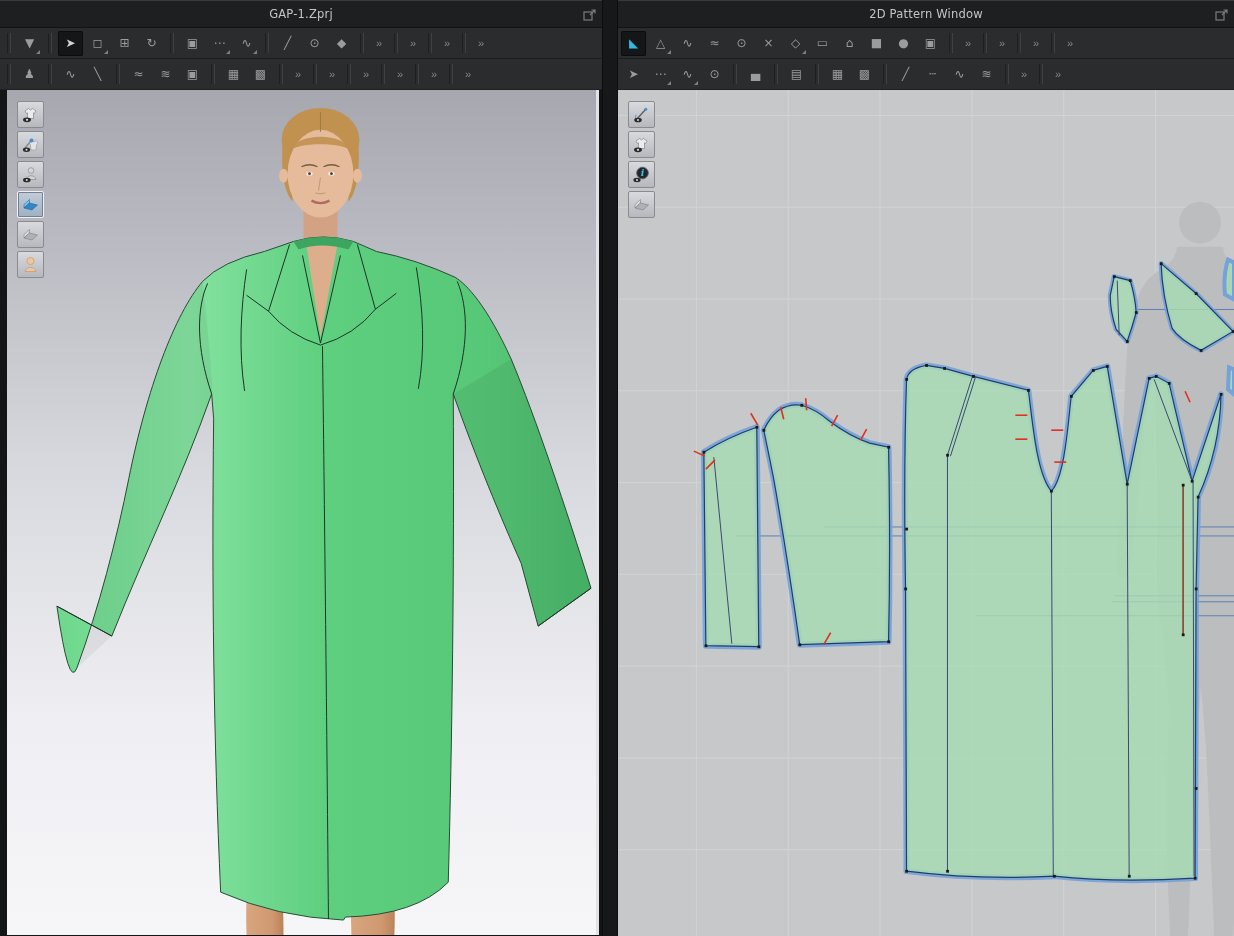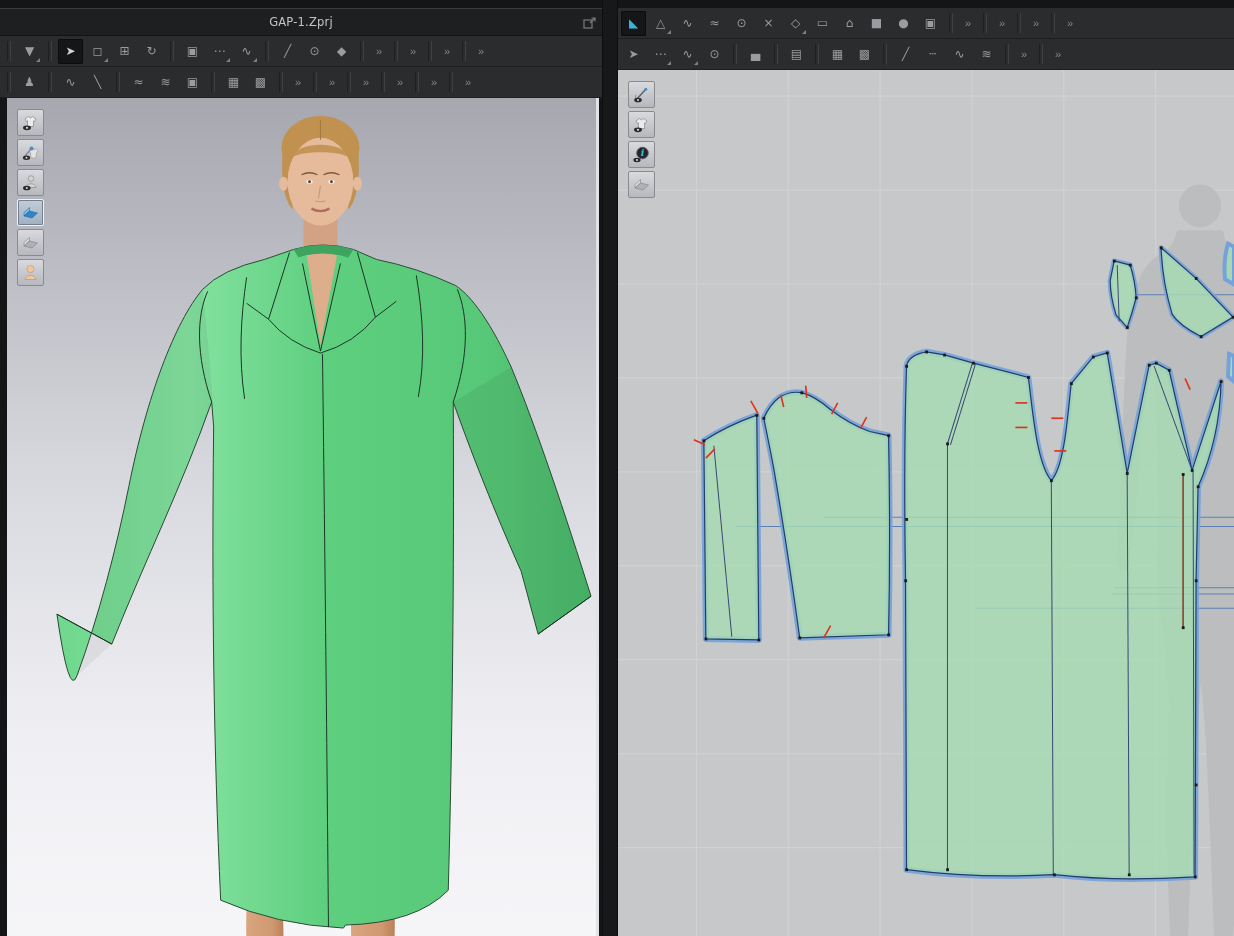--- a/index.html
+++ b/index.html
@@ -1,18 +1,18 @@
 <!DOCTYPE html>
 <html style="--titlebar-bg: #1e1f21; --toolbar-bg: #2b2c2e; --accent-cyan: #35b6dd; --coat-green: #5ecf7f; --coat-green-light: #84e2a0; --coat-green-dark: #49b96b; --pattern-green: #a6dcb2; --pattern-outline-blue: #74a2d9; --pattern-edge-navy: #233a6b; --internal-navy: #3a4874; --guide-blue: #5c80b4; --notch-red: #e0301e; --maroon-line: #8a4030; --bg-2d: #c7c8ca; --grid-2d: #d2d3d5; --silhouette-gray: #bcbdbf; --skin: #e6bb9b; --hair: #c0914f;"><head>
 <meta charset="utf-8">
 <style>
   html,body{margin:0;padding:0;background:#141517;width:1234px;height:936px;overflow:hidden;
     font-family:"DejaVu Sans",sans-serif;-webkit-font-smoothing:antialiased;}
   .app{display:flex;width:1234px;height:936px;}
-  .pane{display:flex;flex-direction:column;background:#141517;margin-top:8px;}
+  .pane{display:flex;flex-direction:column;background:#141517;}
   .pane-left{width:603px;}
   .pane-right{width:617px;}
   .divider{width:14px;background:#17181a;border-left:1px solid #0c0d0e;border-right:1px solid #0c0d0e;}
   
   .titlebar{height:26px;background:var(--titlebar-bg,#1e1f21);border-top:1px solid #3a3b3d;border-bottom:1px solid #121314;
     position:relative;display:flex;align-items:center;justify-content:center;flex:0 0 auto;}
   .titlebar .title{color:#c3c4c6;font-size:11.5px;letter-spacing:.2px;}
   .titlebar .popout{position:absolute;right:6px;top:6px;width:13px;height:13px;opacity:.75;cursor:pointer;}
   
   .toolbar{height:30px;background:var(--toolbar-bg,#2b2c2e);border-bottom:1px solid #1d1e20;display:flex;
@@ -271,20 +271,29 @@
             </svg>
           </button>
         </div>
       </div>
     </div>
   </div>
 
   <div class="divider"></div>
 
   <div class="pane pane-right">
+    <div class="titlebar">
+      <span class="title">2D Pattern Window</span>
+      <span class="popout">
+        <svg width="13" height="13" viewBox="0 0 13 13">
+            <rect x="1" y="3" width="8" height="8" fill="none" stroke="#9a9b9d" stroke-width="1.2"></rect>
+            <path d="M7,6 L12,1 M8.5,1 L12,1 L12,4.5" fill="none" stroke="#9a9b9d" stroke-width="1.2"></path>
+          </svg>
+      </span>
+    </div>
     <div class="toolbar">
         <button class="tb-btn selected">
           <span class="glyph" style="color: rgb(53, 182, 221);">◣</span>
         </button>
         <button class="tb-btn dd">
           <span class="glyph">△</span>
         </button>
         <button class="tb-btn">
           <span class="glyph">∿</span>
         </button>

